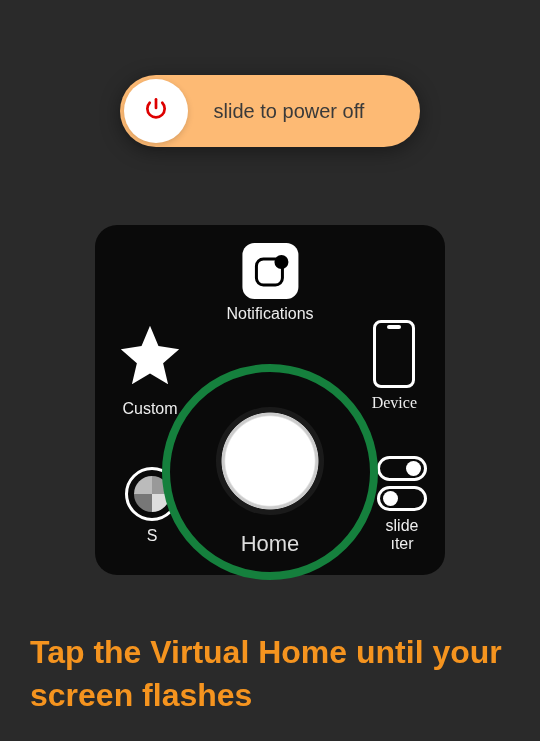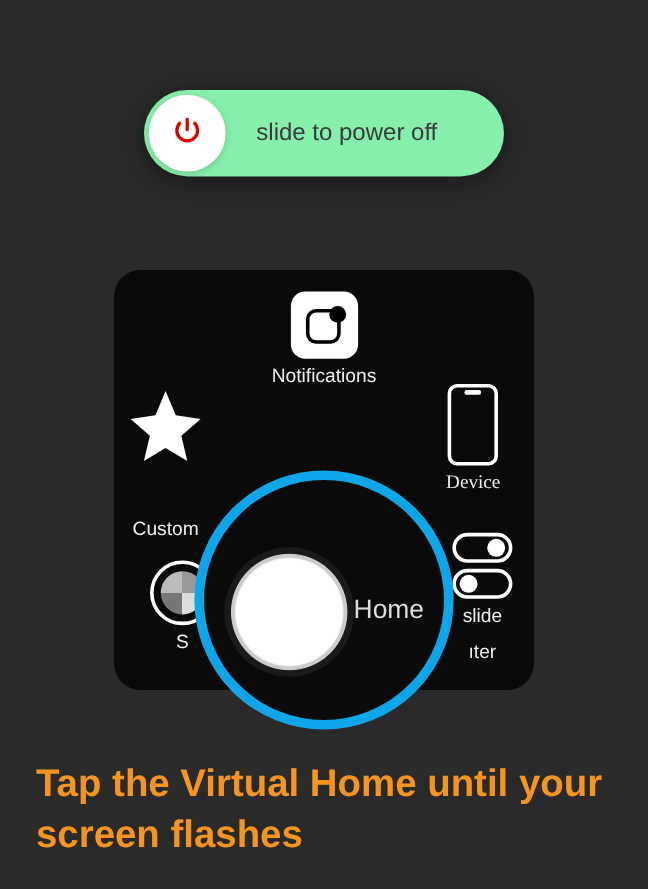--- a/index.html
+++ b/index.html
@@ -12,21 +12,21 @@
       overflow: hidden;
     }
     
     .power-slider {
       position: absolute;
       top: 75px;
       left: 50%;
       transform: translateX(-50%);
       width: 300px;
       height: 72px;
-      background: #86efac;
+      background: #fdba74;
       border-radius: 36px;
       display: flex;
       align-items: center;
       box-shadow: 0 4px 20px rgba(0,0,0,.4);
     }
     .power-knob {
       width: 64px;
       height: 64px;
       background: #fff;
       border-radius: 50%;
@@ -57,21 +57,21 @@
     .assist-item {
       position: absolute;
       display: flex;
       flex-direction: column;
       align-items: center;
       color: #eee;
       font-size: 16px;
     }
     .assist-item .label { margin-top: 6px; white-space: nowrap; }
     .i-notifications { top: 18px; left: 50%; transform: translateX(-50%); align-items: center; }
-    .i-custom { top: 95px; left: 8px; gap: 32px; }
+    .i-custom { top: 95px; left: 20px; }
     .i-device { top: 95px; right: 28px; font-family: Liberation Serif, serif; }
     .i-siri { bottom: 30px; left: 30px; }
     .i-control { bottom: 22px; right: 18px; }
     .icon-box {
       width: 56px; height: 56px; background: #fff; border-radius: 12px;
       display:flex; align-items:center; justify-content:center;
     }
     .device-icon {
       width:42px; height:68px; border:3px solid #fff; border-radius:8px; position:relative;
     }
@@ -85,30 +85,30 @@
       background: conic-gradient(#999 0 90deg, #ddd 90deg 180deg, #777 180deg 270deg, #bbb 270deg 360deg);}
     .control-center { display:flex; flex-direction:column; gap:5px; }
     .toggle{ width:50px; height:25px; border:3px solid #fff; border-radius:14px; position:relative;}
     .toggle.on::after{ content:''; position:absolute; right:3px; top:2px; width:15px; height:15px;
       background:#fff; border-radius:50%;}
     .toggle.off::after{ content:''; position:absolute; left:3px; top:2px; width:15px; height:15px;
       background:#fff; border-radius:50%;}
     
     .highlight-circle {
       position: absolute;
-      top: 392px;
+      top: 364px;
       left: 50%;
       transform: translateX(-50%);
       width: 216px;
       height: 216px;
       border-radius: 50%;
-      border: 8px solid #0ea5e9;
+      border: 8px solid #15803d;
       background: #0a0a0a;
       display: flex;
-      flex-direction: row;
+      flex-direction: column;
       align-items: center;
       justify-content: center;
       z-index: 5;
     }
     .home-btn {
       width: 108px; height: 108px; border-radius: 50%;
       background: radial-gradient(circle, #fff 0 58%, #ccc 60% 63%, #1a1a1a 64% 74%, #e5e5e5 75% 78%, #0c0c0c 79% 100%);
       margin-top: 20px;
     }
     .home-label { color: #ddd; font-size: 22px; margin-top: 16px; font-weight: 300; }
@@ -170,21 +170,21 @@
     <div class="siri-outer"></div>
     <div class="label">S</div>
   </div>
 
   <div class="assist-item i-control">
     <div class="control-center">
       <div class="toggle on"></div>
       <div class="toggle off"></div>
     </div>
     <div class="label" style="text-align:right">slide</div>
-    <div class="label" style="margin-top:12px;text-align:right">ıter</div>
+    <div class="label" style="margin-top:0;text-align:right">ıter</div>
   </div>
 
 </div>
 
 <div class="highlight-circle">
   <div class="home-btn"></div>
   <div class="home-label">Home</div>
 </div>
 
 <div class="instruction">Tap the Virtual Home until your screen flashes</div>

